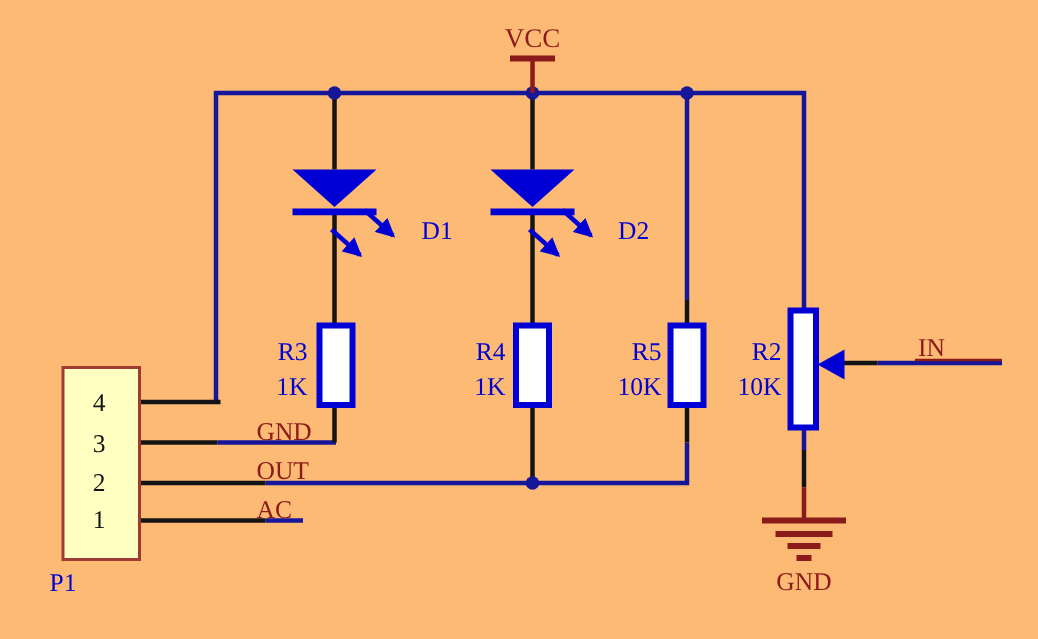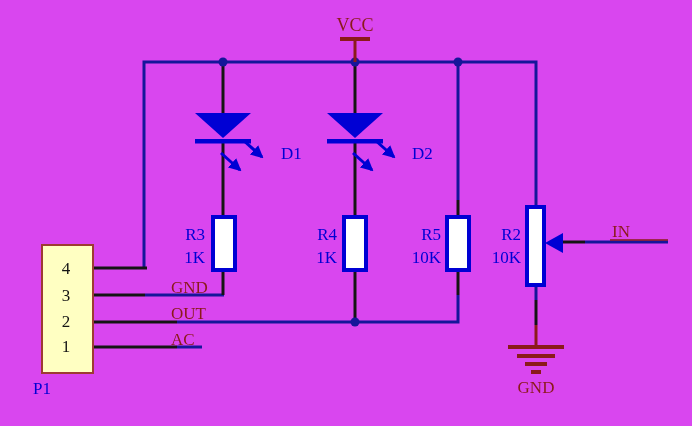--- a/index.html
+++ b/index.html
@@ -1,19 +1,19 @@
 <!DOCTYPE html>
 <html style="--wire-blue: #16169A; --component-blue: #0000D4; --dark-red: #8B1A1A; --pin-black: #141414; --connector-fill: #FFFFC2; --connector-border: #9E3B32;"><head>
 <meta charset="utf-8">
 <style>
   html,body{margin:0;padding:0;background:#ffffff;}
   .canvas{
     position:relative;
     width:692px;height:426px;
-    background:#d946ef;
+    background:#fdba74;
     font-family:"Liberation Serif", serif;
     overflow:hidden;
   }
   svg{display:block;}
   text{
     font-family:"Liberation Serif", serif;
     font-size:17px;
   }
   .t-dred{fill:var(--dark-red);}
   .t-blue{fill:var(--component-blue);}

